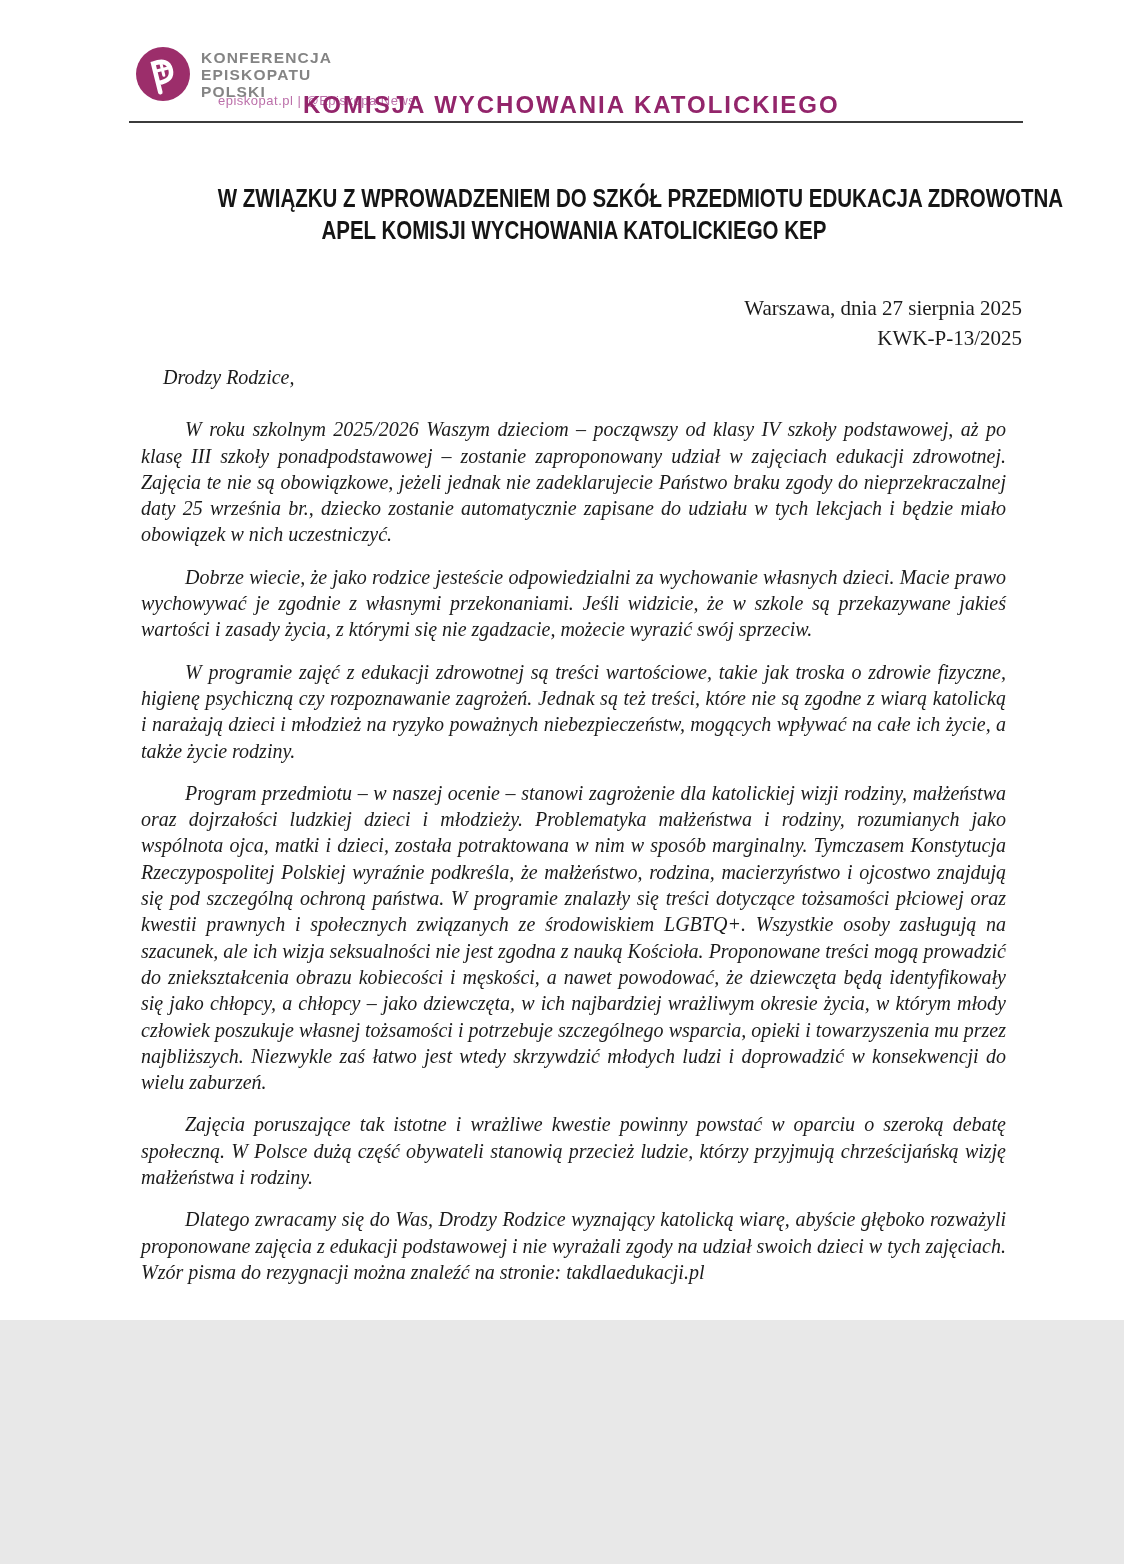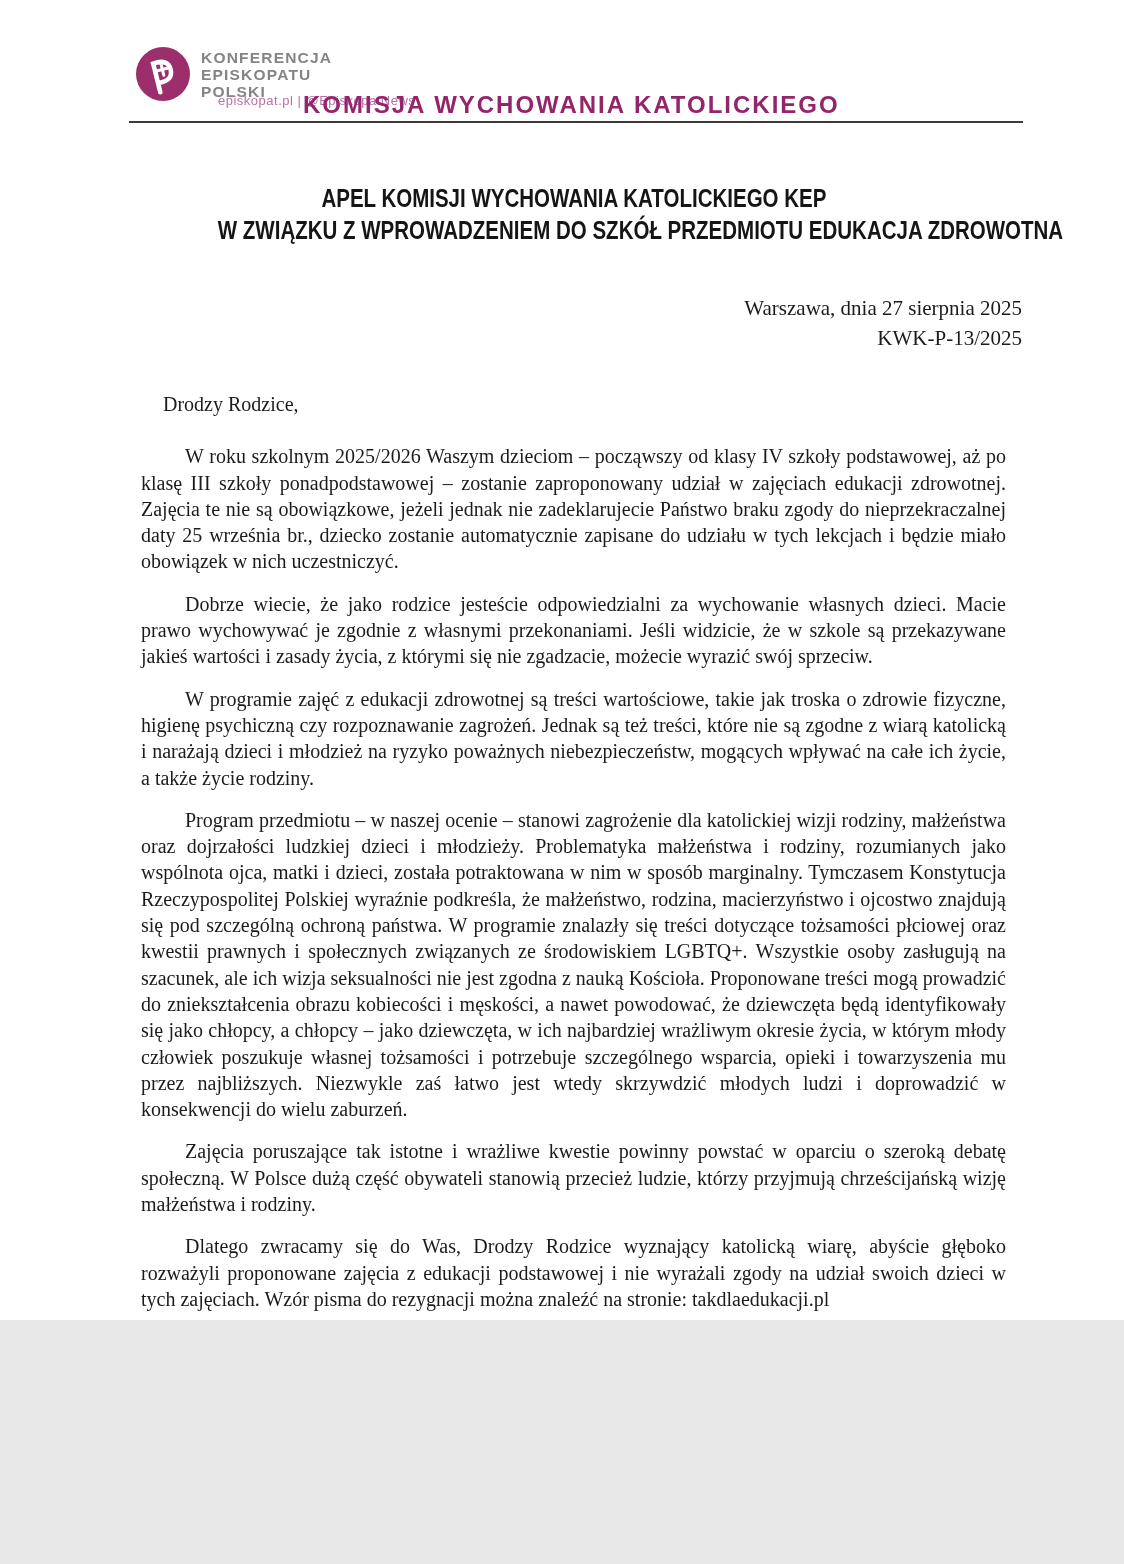--- a/index.html
+++ b/index.html
@@ -45,22 +45,22 @@
     color:#151515;white-space:nowrap;
   }
   .letter-title .squeeze{display:inline-block;transform:scaleX(.82);transform-origin:center;}
   
   .dateline{
     position:absolute;right:102px;top:293px;
     text-align:right;font-size:21px;line-height:30px;
   }
   
   .letter-body{
-    position:absolute;left:125px;top:391px;width:897px;
-    font-size:20px;line-height:26.3px;text-align:justify;
+    position:absolute;left:125px;top:364px;width:897px;
+    font-size:20px;line-height:26.3px;text-align:justify;font-style:italic;
   }
   .salutation{text-indent:38px;text-align:left;}
   .para{margin:16px;text-indent:44px;}
   .para.first{margin-top:26px;}
   
   .signature-img{position:absolute;left:530px;top:1314px;}
   .signoff{
     position:absolute;left:480px;top:1446px;width:545px;
     text-align:center;font-size:20.5px;
   }
@@ -89,22 +89,22 @@
     <div>POLSKI</div>
   </div>
 
   <div class="logo-tagline">episkopat.pl | @EpiskopatNews</div>
 
   <div class="commission-title">KOMISJA WYCHOWANIA KATOLICKIEGO</div>
 
   <div class="header-rule"></div>
 
   <div class="letter-title">
+    <div><span class="squeeze">W ZWIĄZKU Z WPROWADZENIEM DO SZKÓŁ PRZEDMIOTU EDUKACJA ZDROWOTNA</span></div>
     <div><span class="squeeze">APEL KOMISJI WYCHOWANIA KATOLICKIEGO KEP</span></div>
-    <div><span class="squeeze">W ZWIĄZKU Z WPROWADZENIEM DO SZKÓŁ PRZEDMIOTU EDUKACJA ZDROWOTNA</span></div>
   </div>
 
   <div class="dateline">
     <div>Warszawa, dnia 27 sierpnia 2025</div>
     <div>KWK-P-13/2025</div>
   </div>
 
   <div class="letter-body">
     <div class="salutation">Drodzy Rodzice,</div>
     <p class="para first">W roku szkolnym 2025/2026 Waszym dzieciom – począwszy od klasy IV szkoły podstawowej, aż po klasę III szkoły ponadpodstawowej – zostanie zaproponowany udział w zajęciach edukacji zdrowotnej. Zajęcia te nie są obowiązkowe, jeżeli jednak nie zadeklarujecie Państwo braku zgody do nieprzekraczalnej daty 25 września br., dziecko zostanie automatycznie zapisane do udziału w tych lekcjach i będzie miało obowiązek w nich uczestniczyć.</p>

